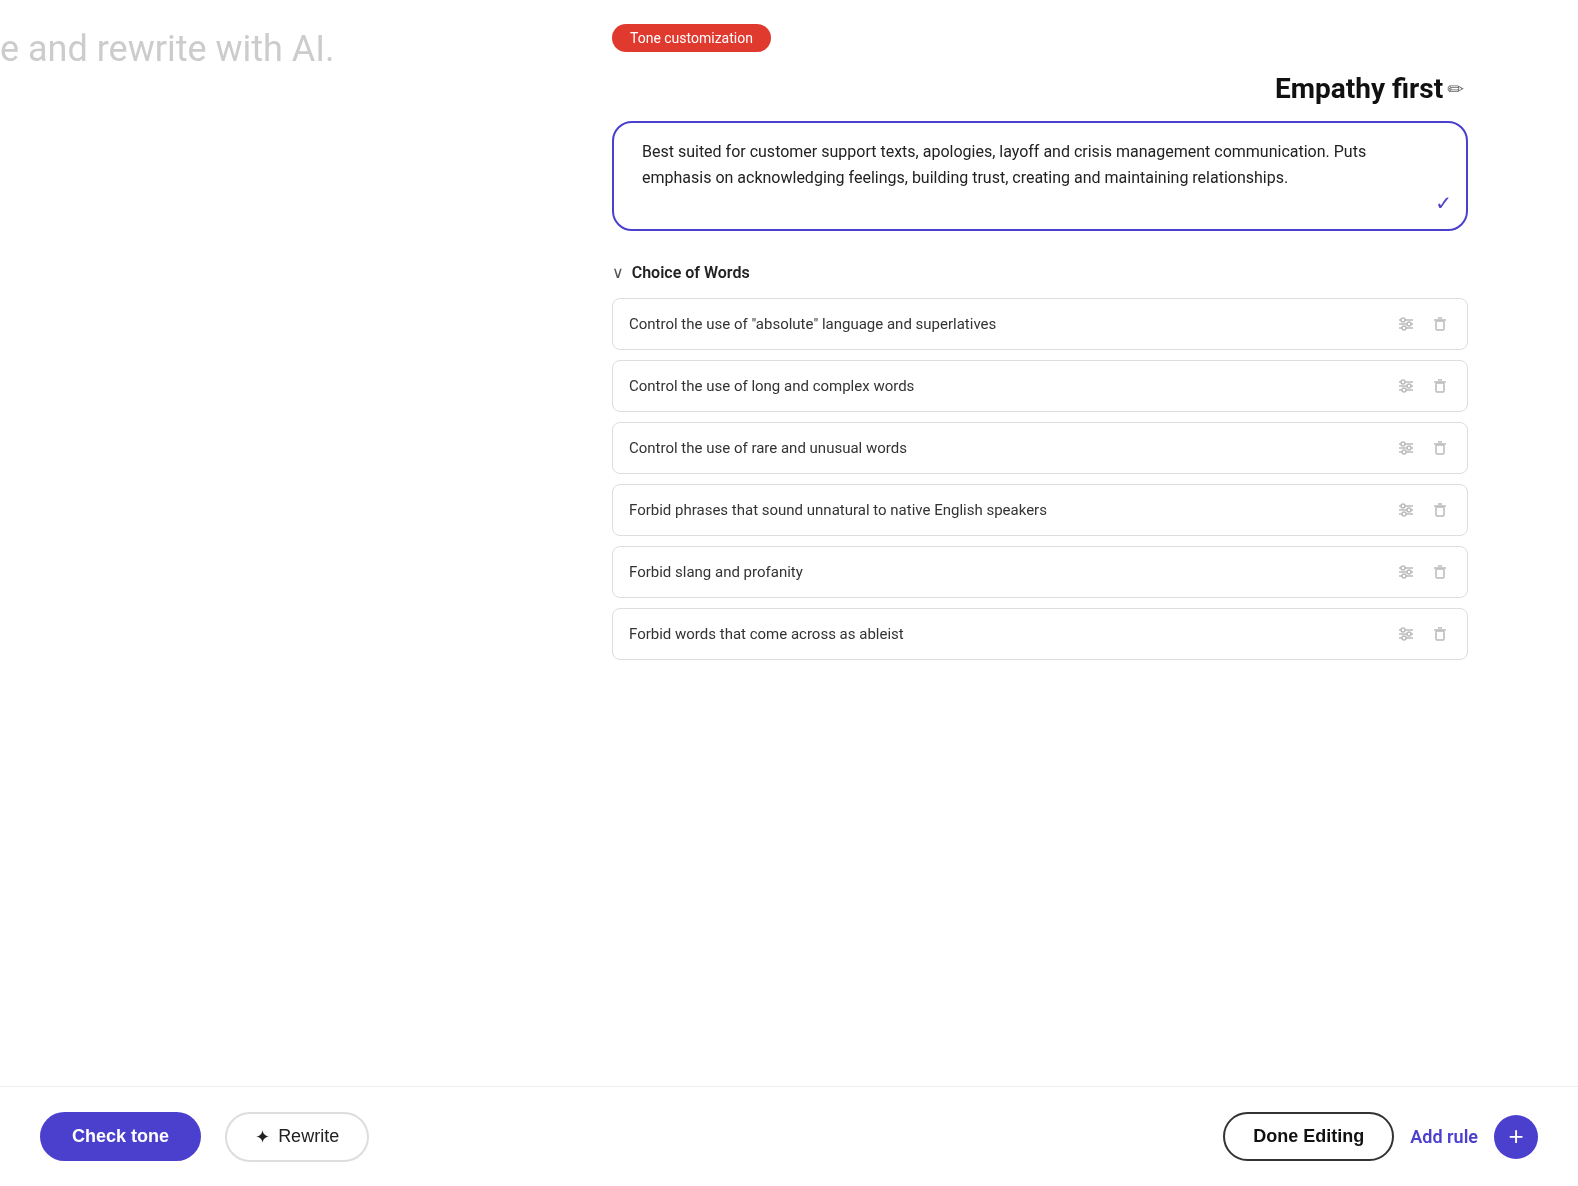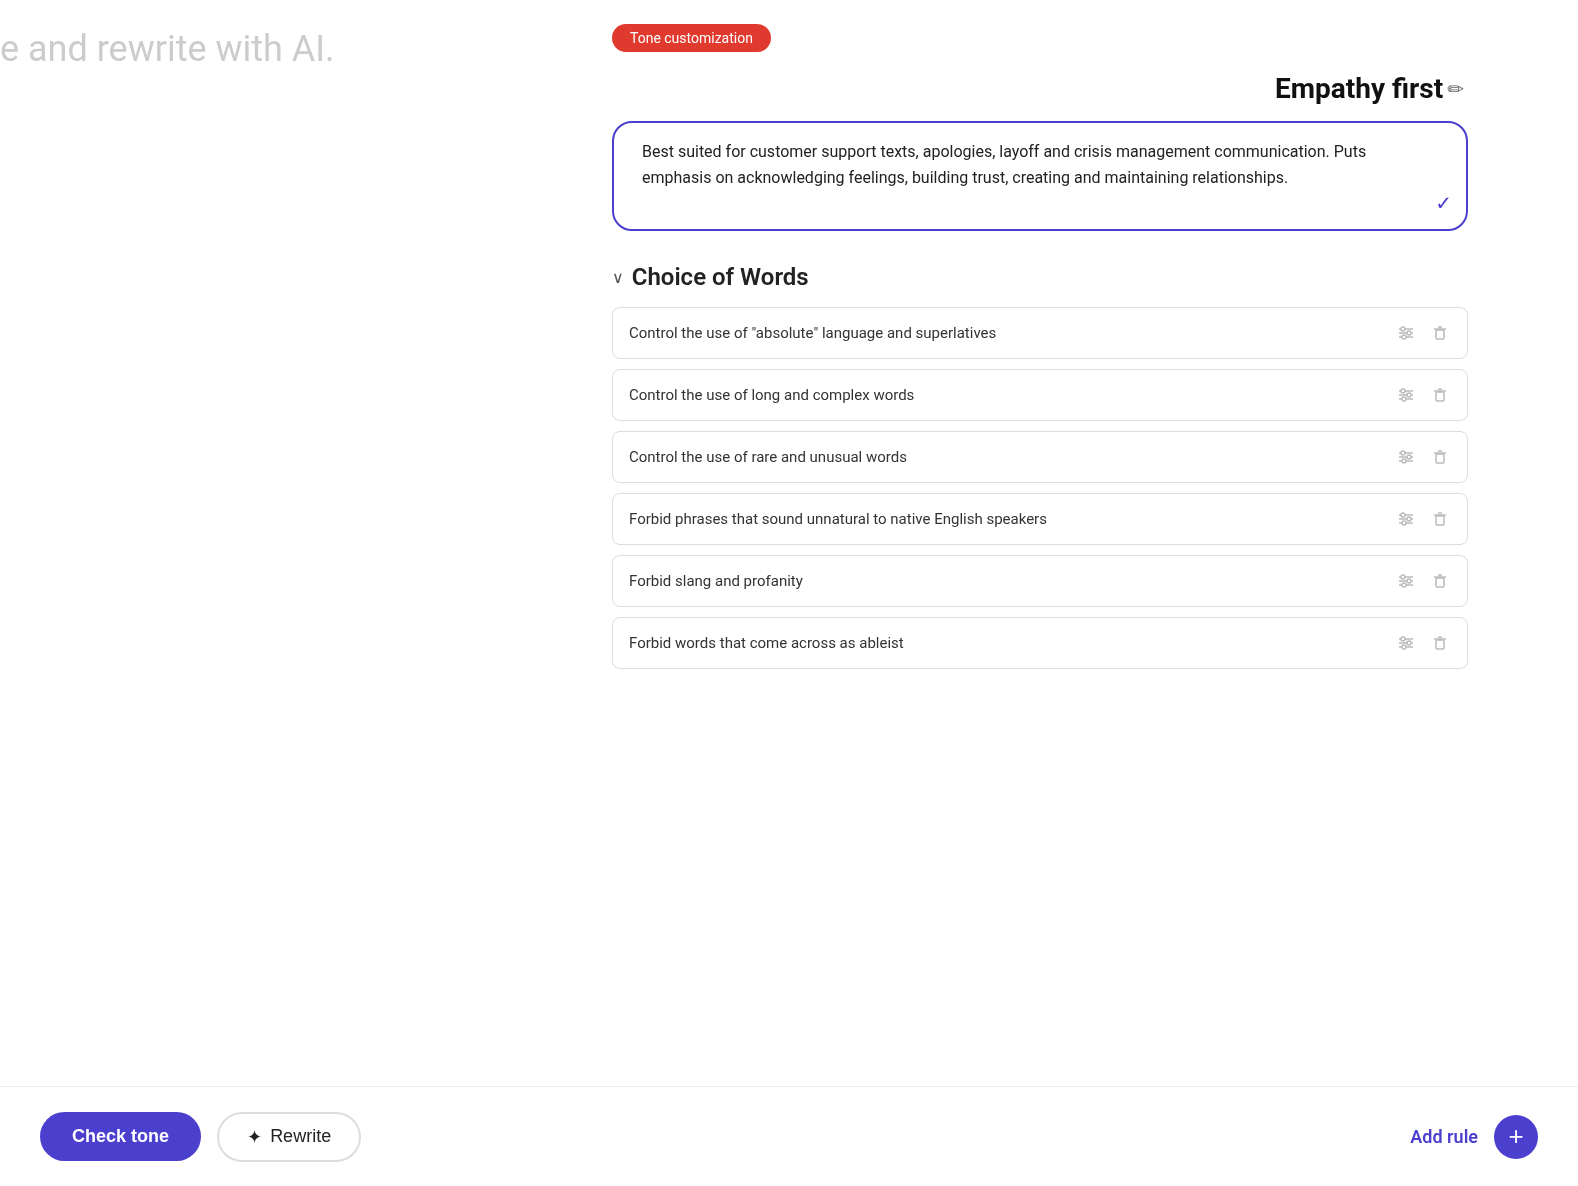--- a/index.html
+++ b/index.html
@@ -93,21 +93,21 @@
       margin-bottom: 16px;
       cursor: pointer;
     }
 
     .section-chevron {
       color: #555;
       font-size: 16px;
     }
 
     .section-title {
-      font-size: 24px;
+      font-size: 16px;
       font-weight: 600;
       color: #222;
       text-align: right;
     }
 
     .rules-list {
       display: flex;
       flex-direction: column;
       gap: 10px;
     }
@@ -150,21 +150,21 @@
       position: fixed;
       bottom: 0;
       left: 0;
       width: 1578px;
       height: 100px;
       background: #fff;
       border-top: 1px solid #eee;
       display: flex;
       align-items: center;
       padding: 0 40px;
-      gap: 16px;
+      gap: 24px;
     }
 
     .btn-check-tone {
       background: #4b3fce;
       color: #fff;
       border: none;
       border-radius: 28px;
       padding: 14px 32px;
       font-size: 18px;
       font-weight: 600;
@@ -401,18 +401,19 @@
   <button class="btn-check-tone">Check tone</button>
 
   <button class="btn-rewrite">
     <span class="magic-icon">✦</span>
     <span>Rewrite</span>
   </button>
 
   <div class="spacer"></div>
 
   <div class="right-actions">
+    <button class="btn-done-editing">Done Editing</button>
 
     <a class="add-rule-link">Add rule</a>
 
     <button class="btn-add-circle">+</button>
   </div>
 </div>
 
 </body></html>

